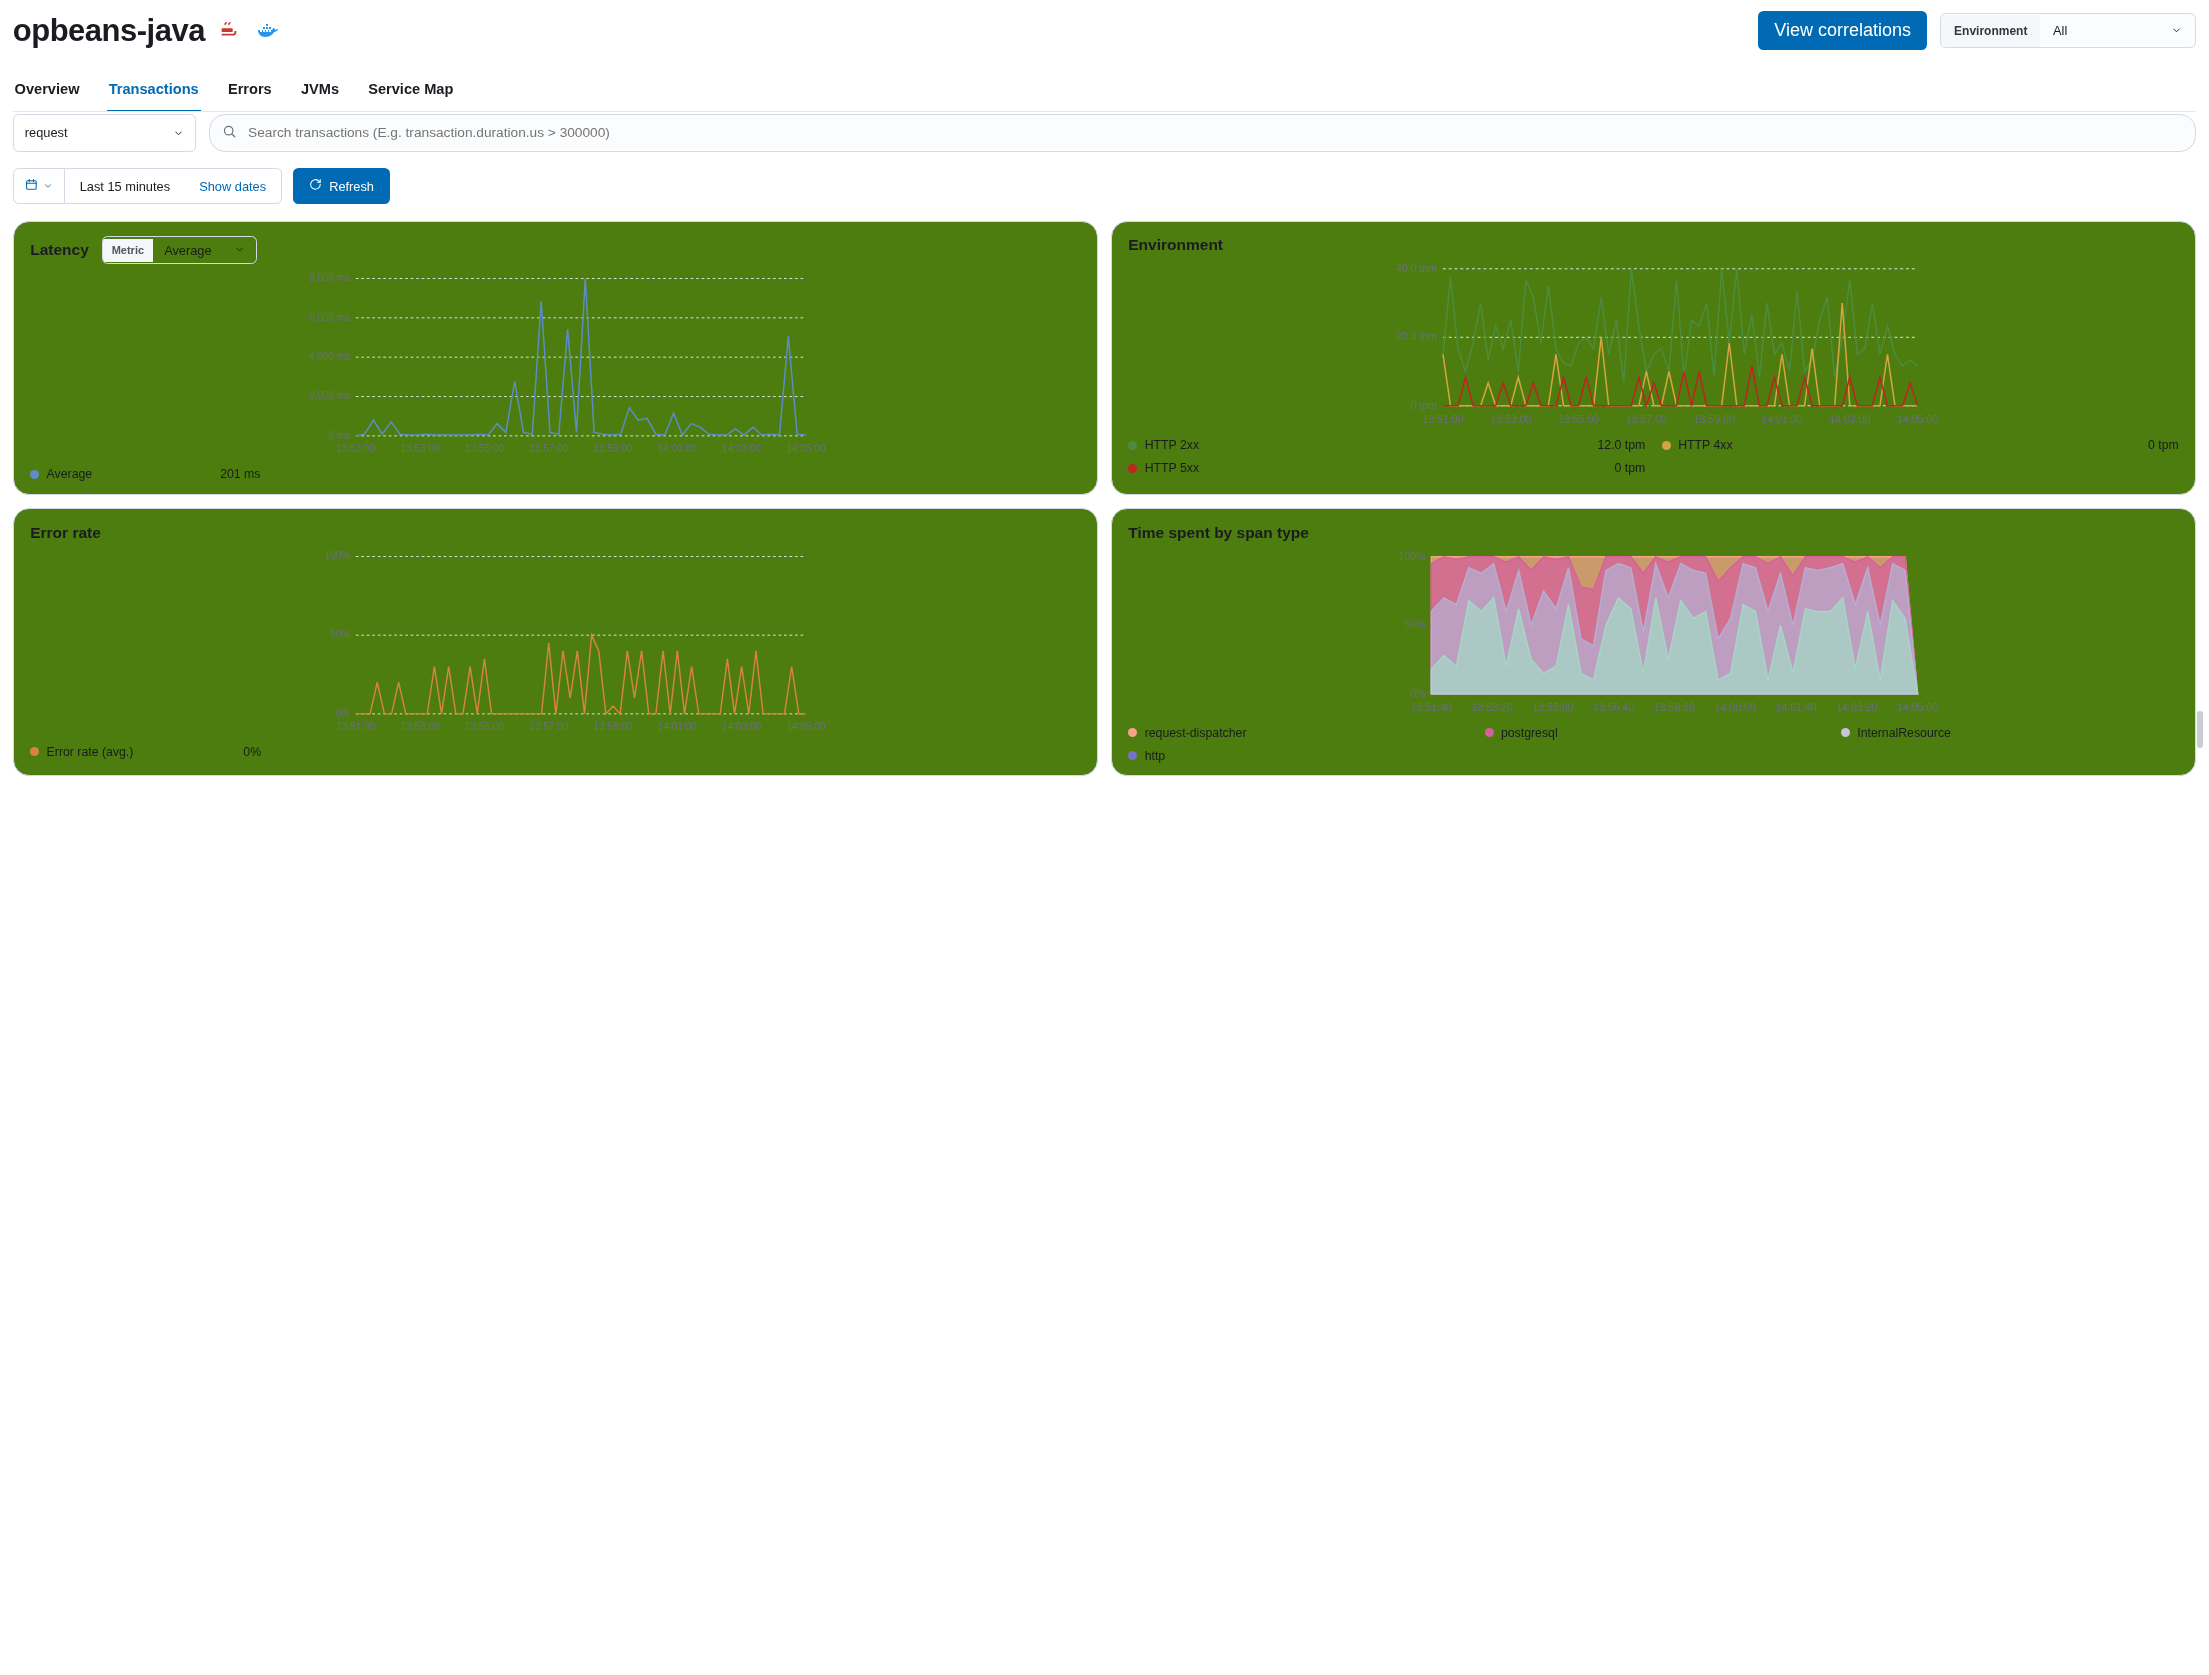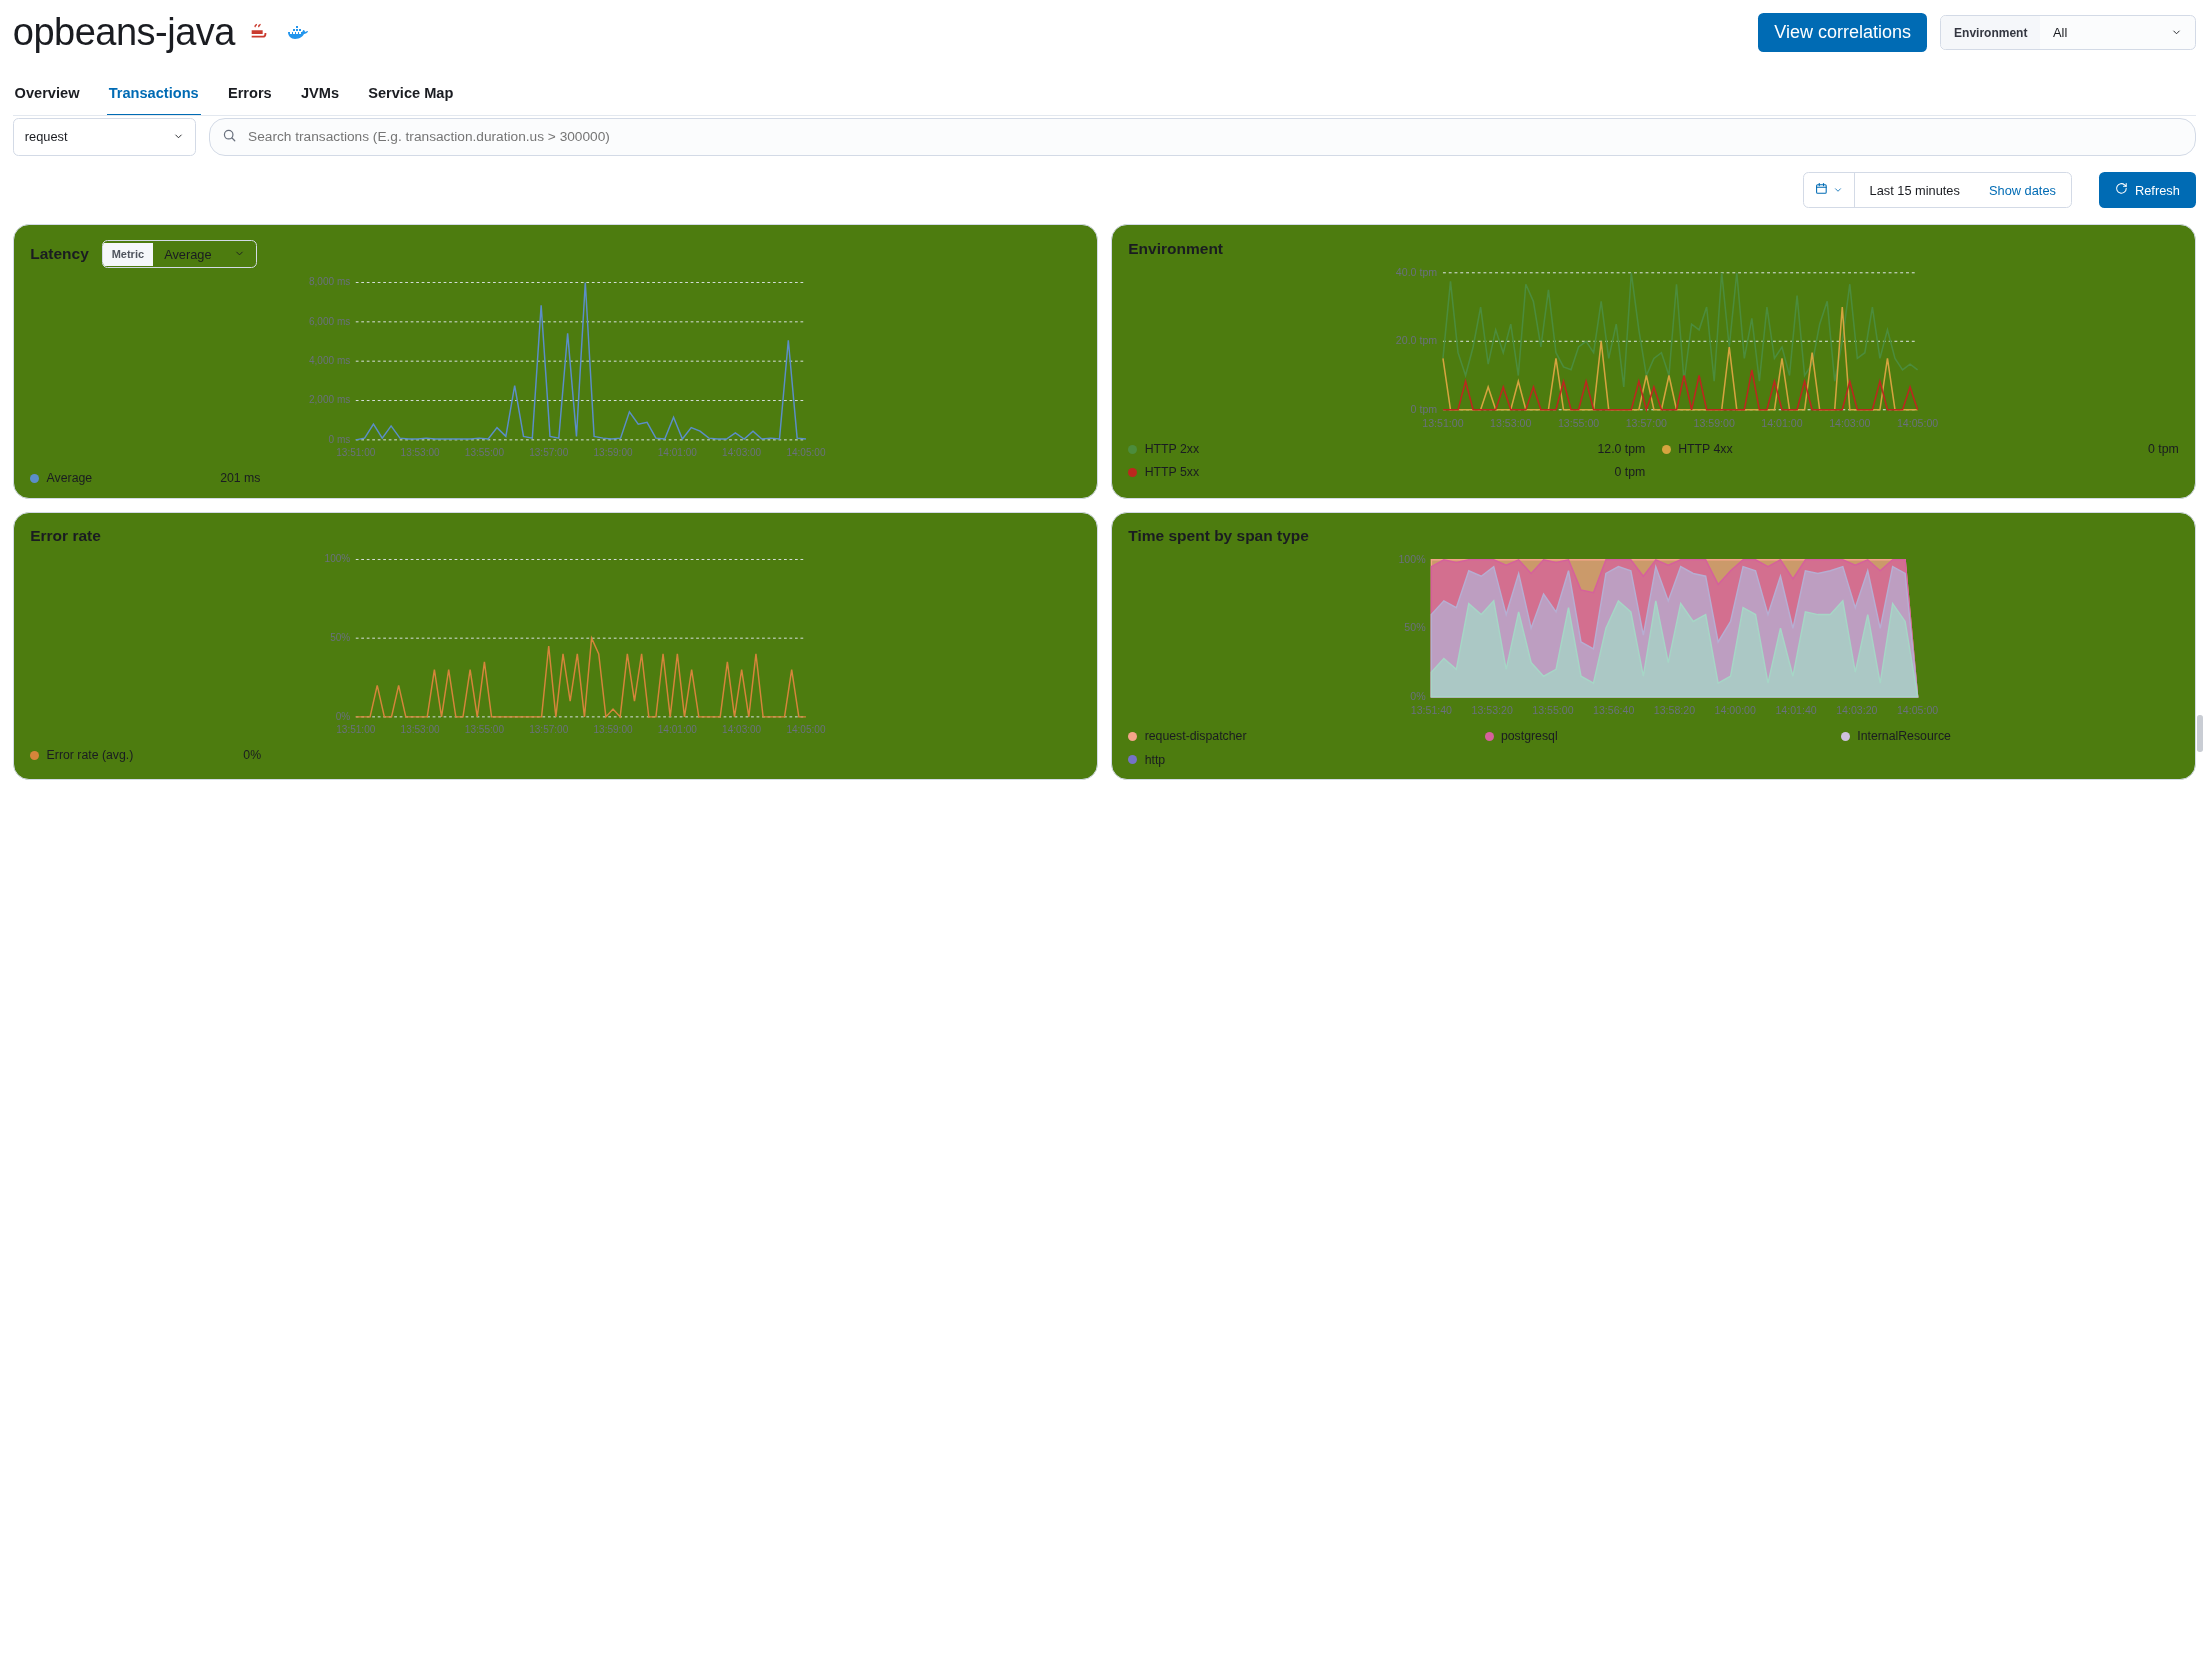--- a/index.html
+++ b/index.html
@@ -17,21 +17,21 @@
     --blue:#5b8ec9;
     --orange:#d6853b;
     --pink:#d6609c;
     --purple:#9e9ac8;
     --teal:#a6d6c6;
     --salmon:#f5a48a;
   }
   *{box-sizing:border-box;font-family:-apple-system,BlinkMacSystemFont,"Segoe UI",Helvetica,Arial,sans-serif}
   body{margin:0;padding:11px 12.8px;background:#fff;color:var(--text);font-size:12.8px}
   .header-row{display:flex;align-items:center;gap:12.8px;margin-bottom:22px}
-  .service-title{font-size:38px;font-weight:400;letter-spacing:-0.5px}
+  .service-title{font-size:31px;font-weight:700;letter-spacing:-0.5px}
   .header-icons{display:flex;gap:16.4px;font-size:20px}
   .header-icons span{display:inline-flex;align-items:center}
   .spacer{flex:1}
   .btn{display:inline-flex;align-items:center;gap:7.3px;padding:9.1px 16.4px;font-size:18px;border-radius:5.5px;border:none;cursor:pointer;font-weight:500}
   .btn-primary{background:var(--primary);color:#fff}
   .env-group{display:flex;align-items:center;border:0.9px solid var(--border);border-radius:5.5px;overflow:hidden;background:#fbfcfd}
   .env-label{padding:9.1px 12.8px;background:var(--bg-subtle);font-size:12px;font-weight:600;color:#343741}
   .env-select{display:flex;align-items:center;gap:7.3px;padding:9.1px 12.8px 9.1px 12.8px;min-width:155px;cursor:pointer;justify-content:space-between}
   .chev{width:11px;height:11px;display:inline-flex;align-items:center;justify-content:center}
   svg.icon{width:12.8px;height:12.8px;stroke:currentColor;fill:none;stroke-width:2;stroke-linecap:round;stroke-linejoin:round}
@@ -39,21 +39,21 @@
   .tabs{display:flex;gap:25.6px;border-bottom:0.9px solid var(--border-light);margin-bottom:2px}
   .tab{padding:9.1px 1.8px 12.8px;font-size:14.6px;font-weight:600;color:var(--text);cursor:pointer;border-bottom:1.8px solid transparent}
   .tab.active{color:var(--primary);border-bottom-color:var(--primary)}
 
   .filter-row{display:flex;gap:12.8px;margin-bottom:16.4px}
   .select-box{display:flex;align-items:center;justify-content:space-between;gap:0;border:0.9px solid var(--border);border-radius:5.5px;padding:9.1px 11px;min-width:183px;cursor:pointer;background:#fff}
   .search-box{flex:1;display:flex;align-items:center;gap:9.1px;border:0.9px solid var(--border);border-radius:16px;padding:9.1px 12.8px;color:var(--text-sub);background:#fbfcfd}
   .search-box input{flex:1;border:none;outline:none;background:transparent;font-size:13.7px}
   .search-box svg{width:14.6px;height:14.6px}
 
-  .time-row{display:flex;justify-content:flex-end;gap:27px;margin-bottom:16.4px}
+  .time-row{display:flex;gap:11px;margin-bottom:16.4px}
   .time-group{display:flex;align-items:center;border:0.9px solid var(--border);border-radius:5.5px;overflow:hidden;background:#fff}
   .time-picker-btn{display:flex;align-items:center;gap:5.5px;padding:9.1px 11px;border-right:0.9px solid var(--border);cursor:pointer;color:var(--primary)}
   .time-text{padding:9.1px 14.6px}
   .show-dates{padding:9.1px 14.6px;color:var(--link);cursor:pointer;font-weight:500}
   .btn-refresh{display:flex;align-items:center;gap:7.3px;padding:9.1px 16.4px;background:var(--primary);color:#fff;border-radius:5.5px;cursor:pointer;font-weight:500}
 
   .panels{display:grid;grid-template-columns:1fr 1fr;gap:12.8px}
   .panel{border:0.9px solid var(--border);border-radius:16px;padding:14.6px 16.4px 12.8px;background:#4d7c0f}
   .panel-header{display:flex;align-items:center;gap:12.8px;margin-bottom:9.1px}
   .panel-title{font-size:15.5px;font-weight:700}

